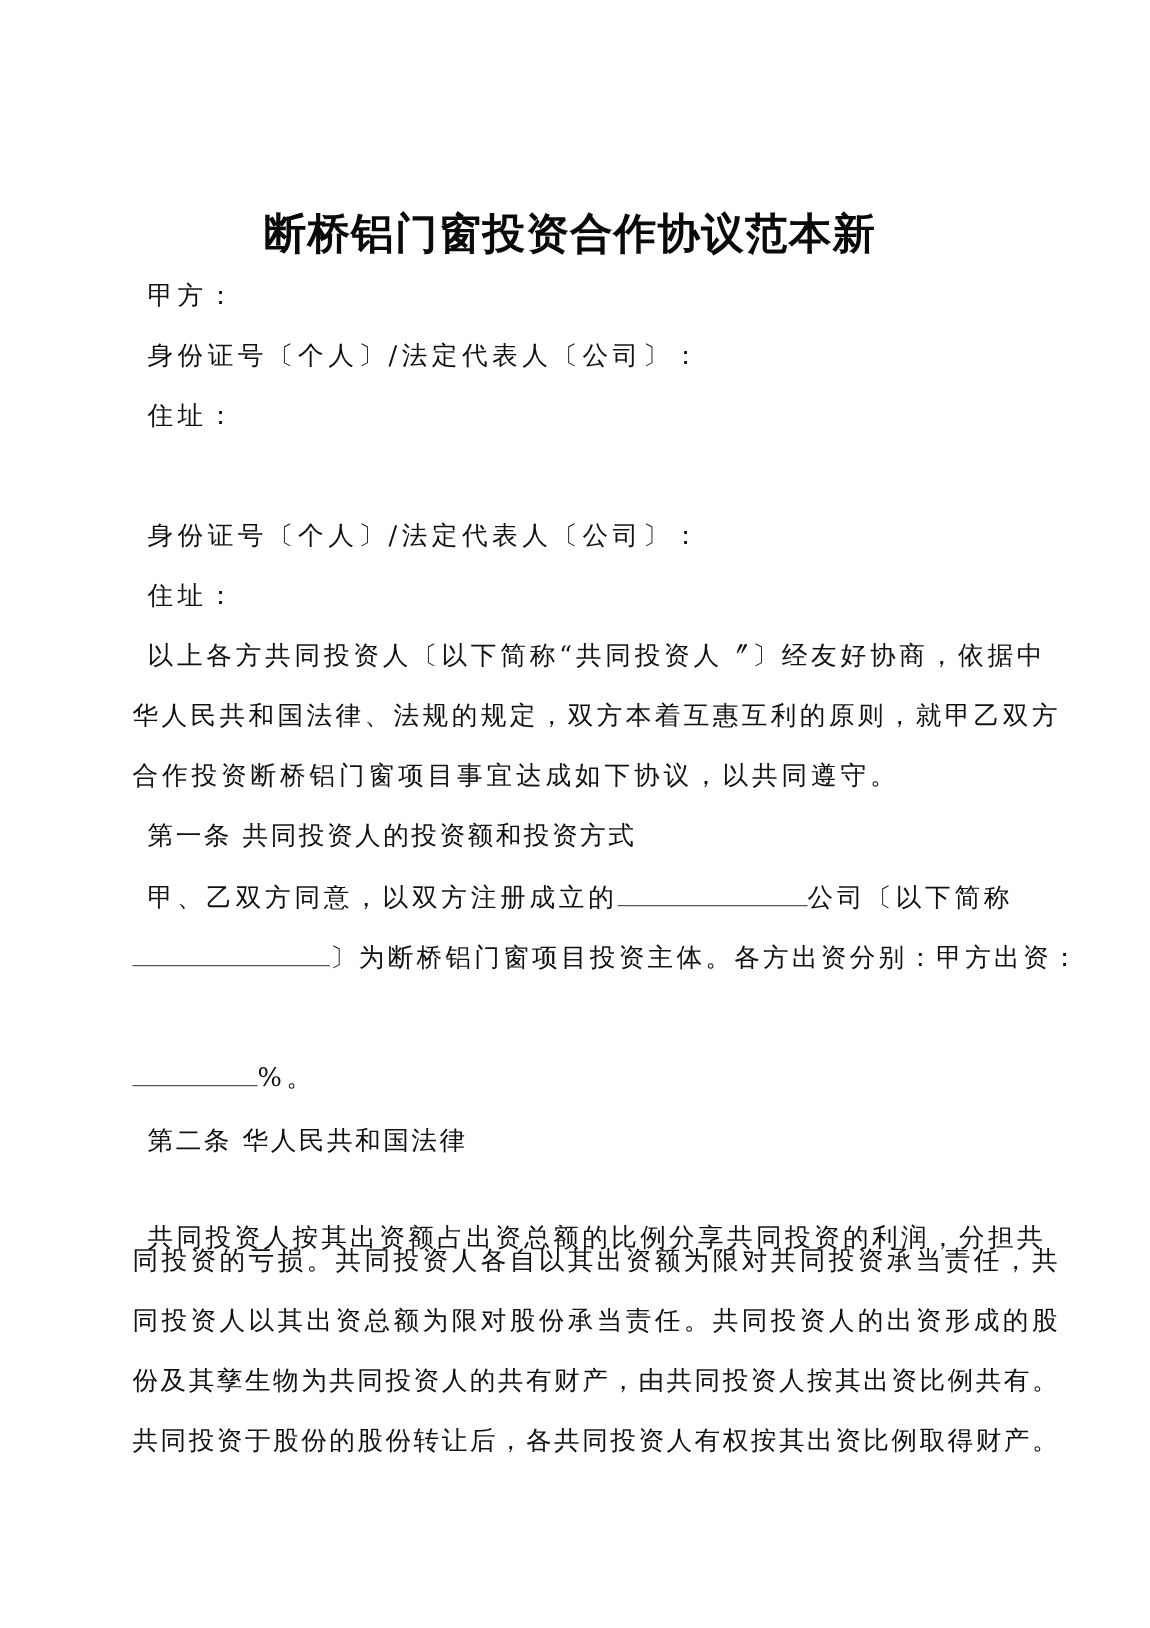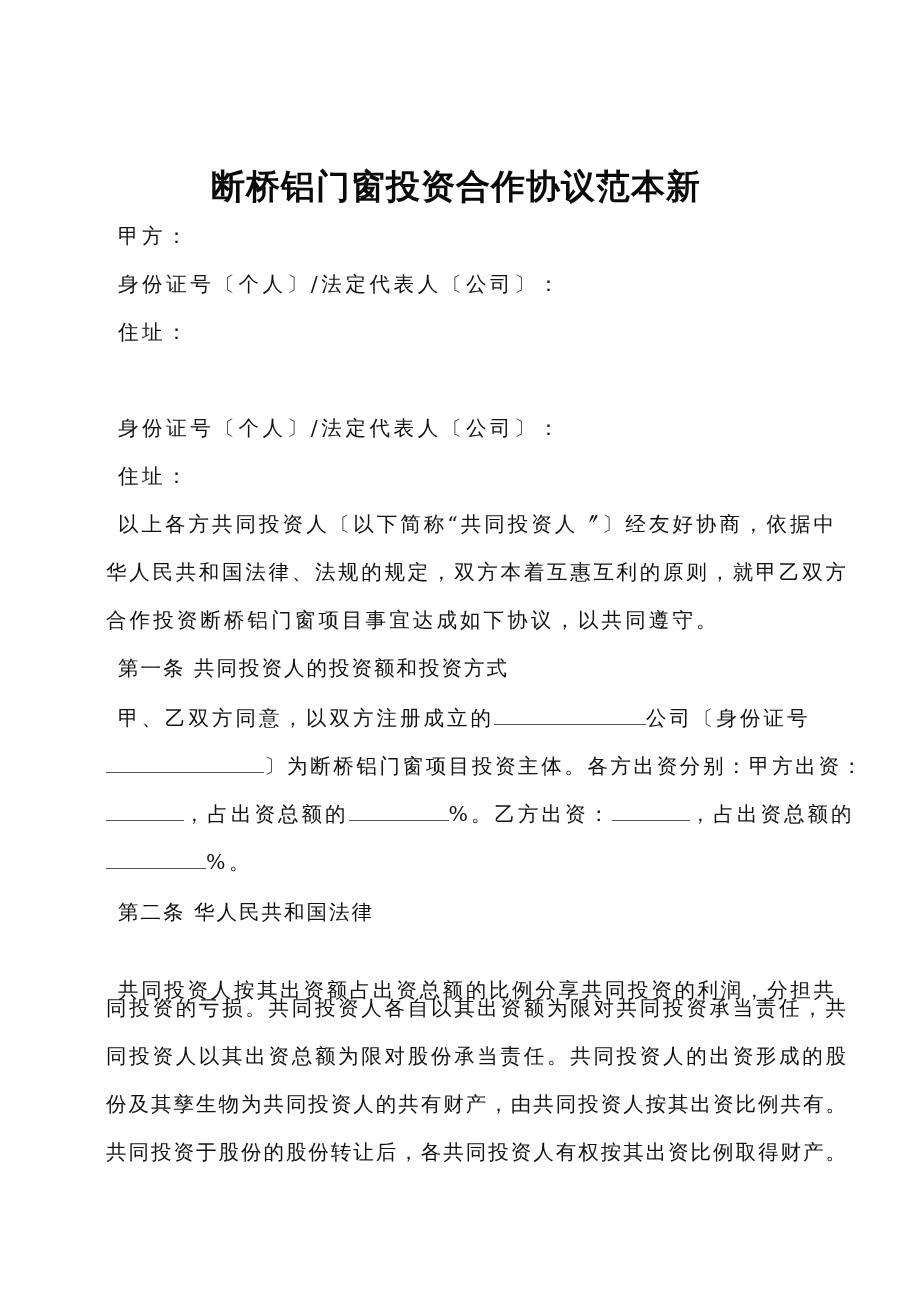--- a/index.html
+++ b/index.html
@@ -82,30 +82,27 @@
   <div class="line indent" style="top:413px;">身份证号〔个人〕/法定代表人〔公司〕：</div>
   <div class="line indent" style="top:461px;">住址：</div>
 
   <div class="line indent justify" style="top:509px; width:716px;">以上各方共同投资人〔以下简称“共同投资人〞〕经友好协商，依据中</div>
   <div class="line justify" style="top:557px;">华人民共和国法律、法规的规定，双方本着互惠互利的原则，就甲乙双方</div>
   <div class="line" style="top:605px; letter-spacing:3.1px;">合作投资断桥铝门窗项目事宜达成如下协议，以共同遵守。</div>
 
   <div class="line indent" style="top:653px; letter-spacing:2px;">第一条 共同投资人的投资额和投资方式</div>
 
   <div class="line indent" style="top:703px; letter-spacing:3px;">
-    <span>甲、乙双方同意，以双方注册成立的</span><span class="blank" style="width:152px;"></span><span>公司〔身份证号</span>
+    <span>甲、乙双方同意，以双方注册成立的</span><span class="blank" style="width:152px;"></span><span>公司〔以下简称</span>
   </div>
 
   <div class="line" style="top:751px; letter-spacing:2.6px;">
     <span class="blank" style="width:158px;"></span><span>〕为断桥铝门窗项目投资主体。各方出资分别：甲方出资：</span>
   </div>
 
-  <div class="line" style="top:799px; letter-spacing:3px;">
-    <span class="blank" style="width:78px;"></span><span>，占出资总额的</span><span class="blank" style="width:100px;"></span><span>%。乙方出资：</span><span class="blank" style="width:78px;"></span><span>，占出资总额的</span>
-  </div>
 
   <div class="line" style="top:847px;">
     <span class="blank" style="width:100px;"></span><span>%。</span>
   </div>
 
   <div class="line indent" style="top:897px; letter-spacing:2px;">第二条 华人民共和国法律</div>
 
   <div class="line indent justify" style="top:975px; width:716px;">共同投资人按其出资额占出资总额的比例分享共同投资的利润，分担共</div>
   <div class="line justify" style="top:993px;">同投资的亏损。共同投资人各自以其出资额为限对共同投资承当责任，共</div>
   <div class="line justify" style="top:1041px;">同投资人以其出资总额为限对股份承当责任。共同投资人的出资形成的股</div>

